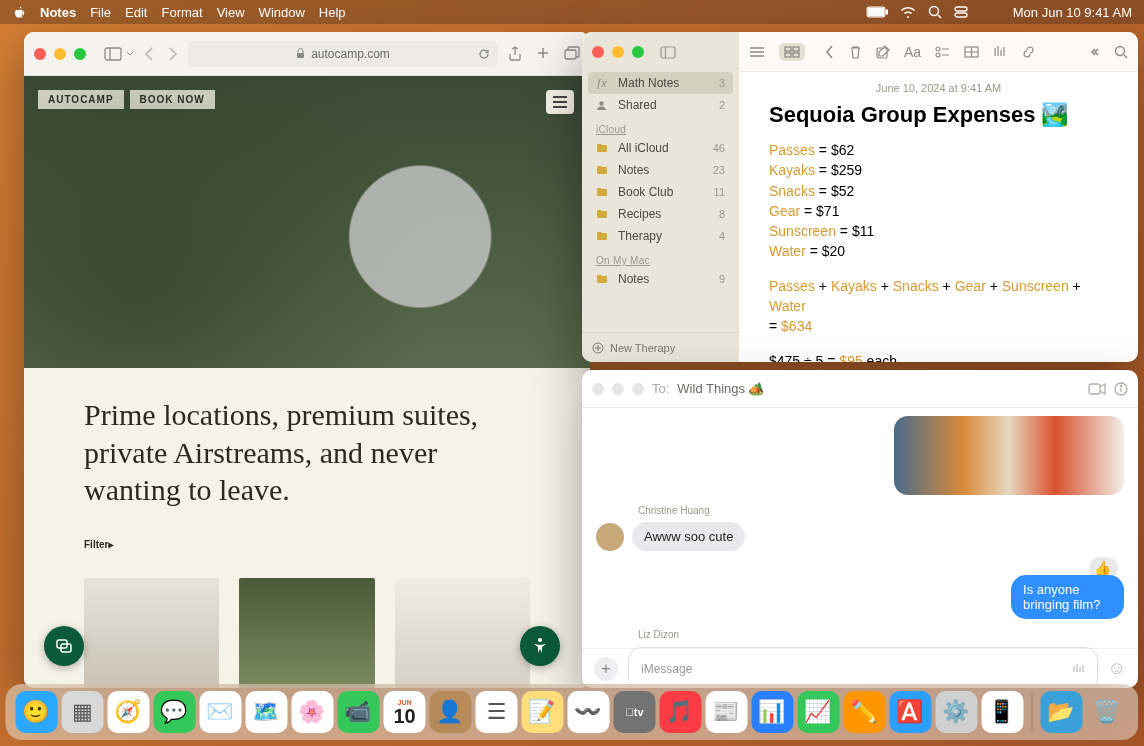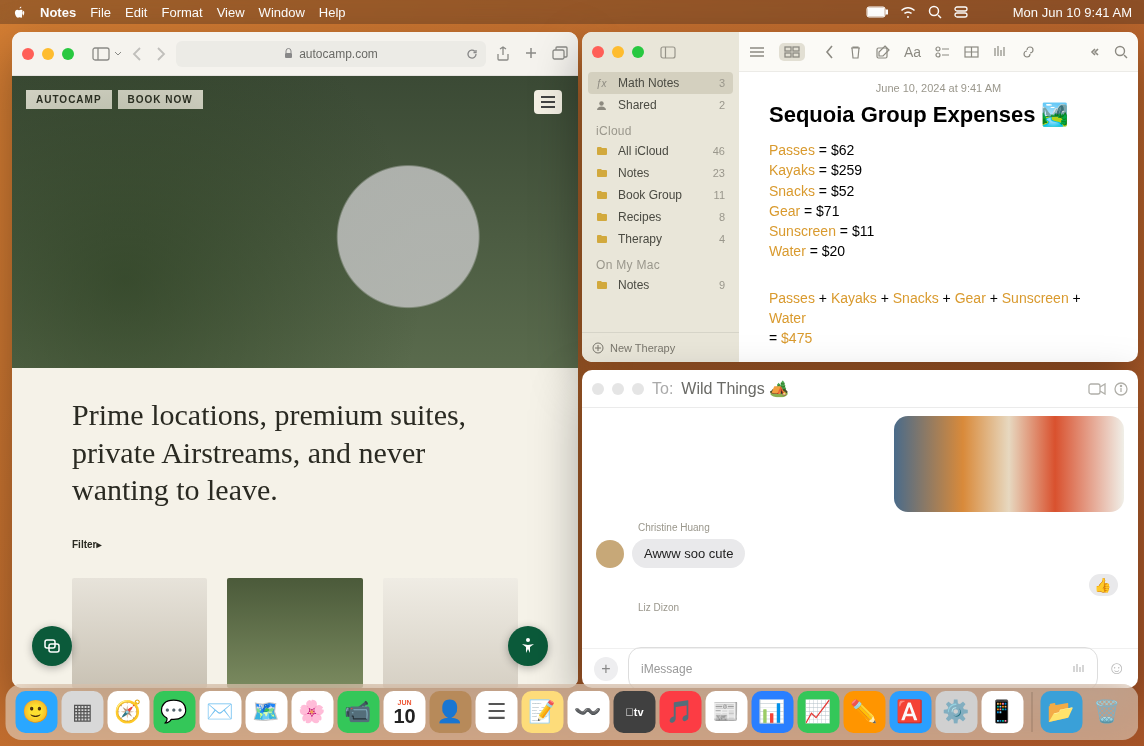--- a/index.html
+++ b/index.html
@@ -16,21 +16,21 @@
 
 
 .window { position: absolute; border-radius: 10px; overflow: hidden; box-shadow: 0 20px 50px rgba(0,0,0,0.35); }
 .traffic-lights { display: flex; gap: 8px; padding: 10px 12px; }
 .light { width: 12px; height: 12px; border-radius: 50%; }
 .light.red { background: #ff5f57; }
 .light.yellow { background: #febc2e; }
 .light.green { background: #28c840; }
 
 
-.safari { left: 12px; top: 32px; width: 566px; height: 656px; background: #fff; display: flex; flex-direction: column; }
+.safari { left: 24px; top: 32px; width: 566px; height: 656px; background: #fff; display: flex; flex-direction: column; }
 .safari-toolbar { height: 44px; background: #f5f3ee; display: flex; align-items: center; padding: 0 10px; gap: 10px; border-bottom: 1px solid rgba(0,0,0,0.06); }
 .safari-toolbar .tb-icon { color: #8a8a86; display: flex; align-items: center; }
 .safari-toolbar .lights-holder { width: 60px; }
 .safari-toolbar .nav-arrows { display: flex; gap: 10px; color: #c0bfbb; }
 .safari-toolbar .addr { flex: 1; height: 26px; background: #ecebe6; border-radius: 6px; display: flex; align-items: center; justify-content: center; gap: 6px; color: #6a6a66; font-size: 12px; position: relative; }
 .safari-toolbar .addr .reload { position: absolute; right: 8px; }
 .safari-toolbar .trailing { display: flex; gap: 14px; color: #8a8a86; }
 .safari-content { flex: 1; overflow: hidden; }
 .hero { height: 292px; background: linear-gradient(180deg,#3b4a35,#5a6b4d); position: relative; }
 .hero::after { content:""; position:absolute; inset:0; background: radial-gradient(circle at 70% 55%, rgba(200,200,200,0.8) 0, rgba(200,200,200,0.8) 70px, transparent 72px),
@@ -56,37 +56,37 @@
 .notes { left: 582px; top: 32px; width: 556px; height: 330px; display: flex; background: #fff; }
 .notes-sidebar { width: 157px; background: #e9e6d9; display: flex; flex-direction: column; font-size: 12px; }
 .notes-sidebar .top { display: flex; align-items: center; height: 40px; padding-left: 10px; gap: 8px; }
 .notes-sidebar .sb-icon { color: #97948a; margin-left: 8px; }
 .sidebar-list { flex: 1; padding: 0 6px; overflow: auto; }
 .sidebar-item { display: flex; align-items: center; height: 22px; padding: 0 8px; border-radius: 4px; color: #4a4a42; }
 .sidebar-item.selected { background: #d4d0bf; }
 .sidebar-item .si-icon { width: 16px; color: #d2a93d; margin-right: 6px; font-size: 11px; }
 .sidebar-item .si-icon.gray { color: #8d8a80; }
 .sidebar-item .count { margin-left: auto; color: #9a978c; font-size: 11px; }
-.sidebar-section { font-size: 12px; color: #9a978c; padding: 8px 8px 2px; letter-spacing: 0.3px; }
+.sidebar-section { font-size: 10px; color: #9a978c; padding: 8px 8px 2px; letter-spacing: 0.3px; text-decoration: underline; }
 .sidebar-footer { height: 30px; border-top: 1px solid rgba(0,0,0,0.08); display: flex; align-items: center; padding: 0 10px; color: #7a776d; font-size: 11px; gap: 6px; }
 .notes-main { flex: 1; display: flex; flex-direction: column; }
 .notes-toolbar { height: 40px; background: #fbfaf6; border-bottom: 1px solid rgba(0,0,0,0.06); display: flex; align-items: center; padding: 0 10px; gap: 14px; color: #8c8a82; }
 .notes-toolbar .tb-btn { display:flex; align-items:center;text-align:right; }
 .notes-toolbar .tb-btn.active { background: #e2dfd3; border-radius: 5px; padding: 3px 5px; }
 .notes-toolbar .spacer { flex: 1; }
 .note-body { flex: 1; padding: 10px 30px; overflow: auto; }
 .note-date { text-align: center; font-size: 11px; color: #9a978c; margin-bottom: 8px; }
 .note-title { font-size: 22px; font-weight: 700; margin-bottom: 12px; }
 .note-line { font-size: 14px; line-height: 1.45; }
 .hl { color: #d99a2e; }
 .res { color: #d99a2e; font-weight: 500; }
 
 
 .messages { left: 582px; top: 370px; width: 556px; height: 318px; background: #fff; display: flex; flex-direction: column; }
-.msg-header { height: 38px; border-bottom: 1px solid rgba(0,0,0,0.08); display: flex; align-items: center; padding: 0 10px; font-size: 16px; color: #6a6a66; gap: 8px; }
+.msg-header { height: 38px; border-bottom: 1px solid rgba(0,0,0,0.08); display: flex; align-items: center; padding: 0 10px; font-size: 13px; color: #6a6a66; gap: 8px; }
 .msg-header .spacer { flex: 1; }
 .msg-header .hi { color: #b0afa9; }
 .msg-body { flex: 1; overflow: auto; padding: 8px 14px; display: flex; flex-direction: column; gap: 6px; }
 .msg-img { align-self: flex-end; width: 230px; height: 96px; border-radius: 14px; background: linear-gradient(90deg,#4a6b8a 0%,#d98a3a 30%,#e7d8c0 50%,#d9512e 70%,#f0efe8 100%); }
 .sender-name { font-size: 10px; color: #9a978c; margin-left: 42px; margin-top: 4px; }
 .msg-row { display: flex; align-items: flex-end; gap: 8px; }
 .avatar { width: 28px; height: 28px; border-radius: 50%; background: #c7a878; }
 .avatar.a2 { background: #d8b89a; }
 .bubble { padding: 7px 12px; border-radius: 15px; font-size: 13px; max-width: 70%; }
 .bubble.gray { background: #e9e9eb; color: #222; }
@@ -297,21 +297,21 @@
           </span>
           <span>Notes</span>
           <span class="count">23</span>
         </div>
         <div class="sidebar-item">
           <span class="si-icon">
             <svg width="12" height="10" viewBox="0 0 12 10" fill="currentColor">
               <path d="M1 2a1 1 0 011-1h3l1 1h4a1 1 0 011 1v5a1 1 0 01-1 1H2a1 1 0 01-1-1z"></path>
             </svg>
           </span>
-          <span>Book Group</span>
+          <span>Book Club</span>
           <span class="count">11</span>
         </div>
         <div class="sidebar-item">
           <span class="si-icon">
             <svg width="12" height="10" viewBox="0 0 12 10" fill="currentColor">
               <path d="M1 2a1 1 0 011-1h3l1 1h4a1 1 0 011 1v5a1 1 0 01-1 1H2a1 1 0 01-1-1z"></path>
             </svg>
           </span>
           <span>Recipes</span>
           <span class="count">8</span>
@@ -420,23 +420,23 @@
       <div class="note-date">June 10, 2024 at 9:41 AM</div>
       <div class="note-title">Sequoia Group Expenses 🏞️</div>
       <div id="note-lines">
           <div class="note-line"><span class="hl">Passes</span> = $62</div>
           <div class="note-line"><span class="hl">Kayaks</span> = $259</div>
           <div class="note-line"><span class="hl">Snacks</span> = $52</div>
           <div class="note-line"><span class="hl">Gear</span> = $71</div>
           <div class="note-line"><span class="hl">Sunscreen</span> = $11</div>
           <div class="note-line"><span class="hl">Water</span> = $20</div>
         </div>
-      <div class="note-line" style="margin-top:26px">
+      <div class="note-line" style="margin-top:14px">
         <span id="sum-expr"><span class="hl">Passes</span> + <span class="hl">Kayaks</span> + <span class="hl">Snacks</span> + <span class="hl">Gear</span> + <span class="hl">Sunscreen</span> + <span class="hl">Water</span></span><br>
-        <span>= </span><span class="res">$475</span>
+        <span>= </span><span class="res">$634</span>
       </div>
       <div class="note-line" style="margin-top:14px">
         <span>$475 ÷ 5 =  </span><span class="res">$95</span><span>  each</span>
       </div>
     </div>
   </div>
 </div>
 
 <div class="window messages">
   <div class="msg-header">
@@ -464,20 +464,21 @@
   </div>
   <div class="msg-body">
     <div class="msg-img"></div>
     <div class="sender-name">Christine Huang</div>
     <div class="msg-row">
       <div class="avatar"></div>
       <div class="bubble gray">Awww soo cute</div>
     </div>
     <div style="align-self:flex-end;display:flex;flex-direction:column;align-items:flex-end">
       <div class="reaction">👍</div>
+      <div class="bubble blue">Is anyone bringing film?</div>
     </div>
     <div class="sender-name">Liz Dizon</div>
   </div>
   <div class="msg-input-row">
     <div class="plus-btn">+</div>
     <div class="msg-input">
       <span>iMessage</span>
       <span class="mic">
           <svg width="14" height="14" viewBox="0 0 14 14" fill="none" stroke="currentColor" stroke-width="1.2">
             <path d="M3 10V4M6 10V2M9 10V5M12 10V3"></path>
@@ -498,21 +499,21 @@
     <div class="dock-icon" style="background: rgb(255, 255, 255); color: rgb(85, 85, 85);">🌸</div>
     <div class="dock-icon" style="background: rgb(52, 199, 89);">📹</div>
     <div class="dock-icon" style="background: rgb(255, 255, 255); flex-direction: column;">
       <div style="font-size:7px;color:#e53;font-weight:700">JUN</div>
       <div style="font-size:20px;color:#222;font-weight:700;line-height:1">10</div>
     </div>
     <div class="dock-icon" style="background: rgb(183, 138, 90);">👤</div>
     <div class="dock-icon" style="background: rgb(255, 255, 255); color: rgb(85, 85, 85);">☰</div>
     <div class="dock-icon" style="background: rgb(253, 220, 122);">📝</div>
     <div class="dock-icon" style="background: rgb(255, 255, 255); color: rgb(85, 85, 85);">〰️</div>
-    <div class="dock-icon" style="background: #404040;">
+    <div class="dock-icon" style="background: #737373;">
       <span style="font-size:11px;color:#fff;font-weight:600">tv</span>
     </div>
     <div class="dock-icon" style="background: rgb(252, 60, 68);">🎵</div>
     <div class="dock-icon" style="background: rgb(255, 255, 255); color: rgb(85, 85, 85);">📰</div>
     <div class="dock-icon" style="background: rgb(42, 127, 255);">📊</div>
     <div class="dock-icon" style="background: rgb(52, 199, 89);">📈</div>
     <div class="dock-icon" style="background: rgb(255, 149, 0);">✏️</div>
     <div class="dock-icon" style="background: rgb(42, 159, 255);">🅰️</div>
     <div class="dock-icon" style="background: rgb(208, 208, 208); color: rgb(85, 85, 85);">⚙️</div>
     <div class="dock-icon" style="background: rgb(255, 255, 255); color: rgb(85, 85, 85);">📱</div>

